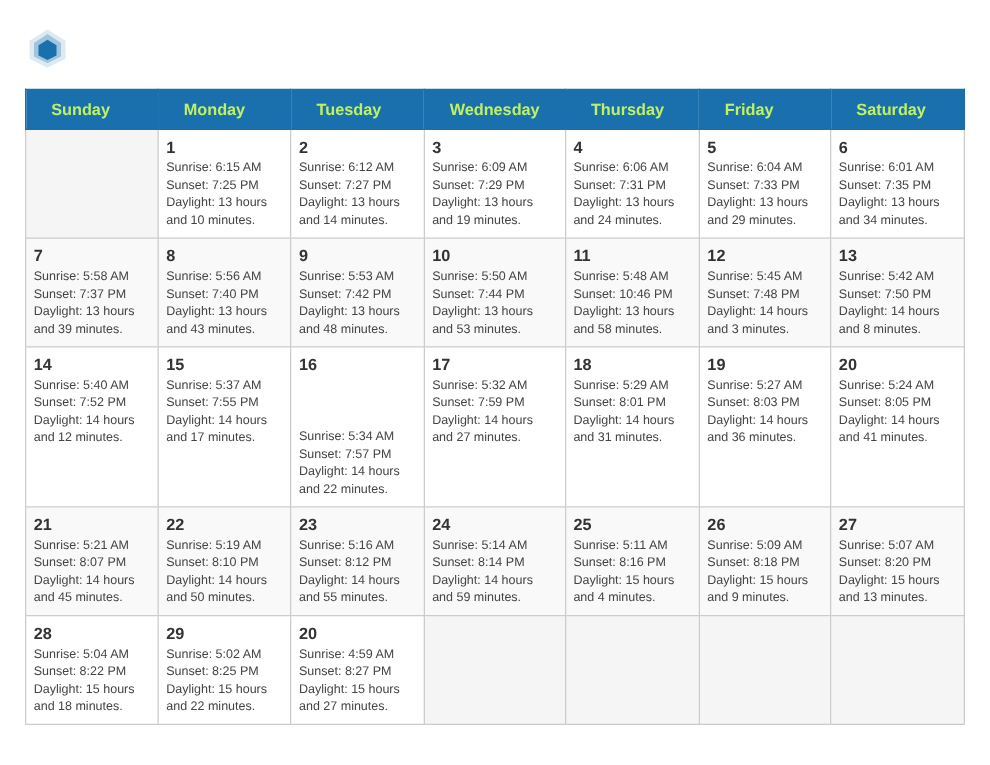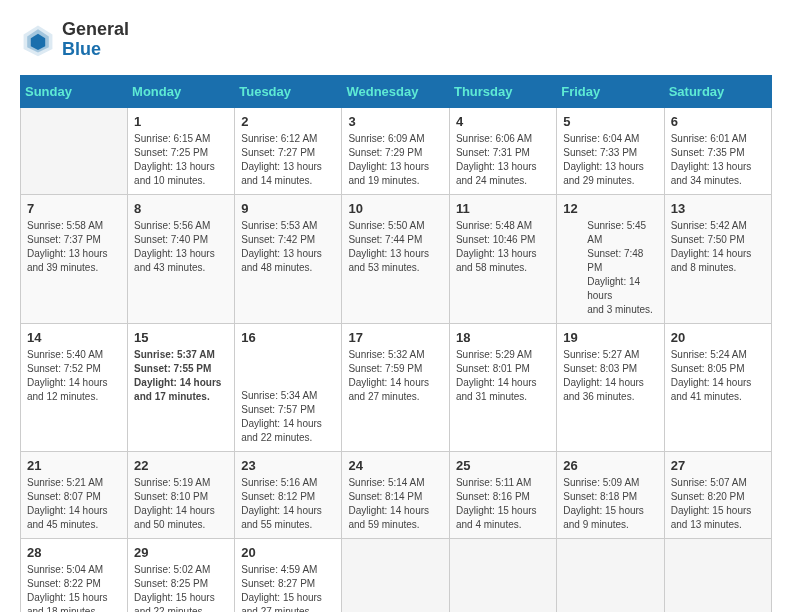--- a/index.html
+++ b/index.html
@@ -52,22 +52,22 @@
       font-size: 16px;
       color: #555;
     }
     .calendar {
       width: 100%;
       border-collapse: collapse;
       font-size: 11px;
     }
     .calendar thead tr th {
       background-color: #1a6fad;
-      color: #5eead4;
-      padding: 8px 4px;
+      color: #bef264;
+      padding: 8px 20px;
       text-align: left;
       font-size: 13px;
       font-weight: bold;
       border: 1px solid #1a6fad;
     }
     .calendar tbody tr td {
       border: 1px solid #ccc;
       vertical-align: top;
       padding: 6px;
       width: 108px;
@@ -95,24 +95,20 @@
 </head>
 <body>
 
 <div class="header">
   <div class="logo">
     <svg class="logo-icon" viewBox="0 0 40 40" xmlns="http://www.w3.org/2000/svg">
       <polygon points="20,4 36,14 36,30 20,38 4,30 4,14" fill="#1a6fad" opacity="0.15"></polygon>
       <polygon points="20,8 32,16 32,28 20,34 8,28 8,16" fill="#1a6fad" opacity="0.3"></polygon>
       <polygon points="20,13 28,18 28,27 20,31 12,27 12,18" fill="#1a6fad"></polygon>
     </svg>
-    <div class="logo-text">
-      <span class="logo-general">General</span>
-      <span class="logo-blue">Blue</span>
-    </div>
   </div>
 </div>
 
 <table class="calendar">
   <thead>
     <tr>
     <th>Sunday</th>
         <th>Monday</th>
         <th>Tuesday</th>
         <th>Wednesday</th>
@@ -198,21 +194,21 @@
         </td>
         <td>
           <div class="day-number">11</div>
           <div class="day-info" style="white-space: pre-line;">Sunrise: 5:48 AM
 Sunset: 10:46 PM
 Daylight: 13 hours
 and 58 minutes.</div>
         </td>
         <td>
           <div class="day-number">12</div>
-          <div class="day-info" style="white-space: pre-line; margin-left: 24px;">Sunrise: 5:45 AM
+          <div class="day-info" style="white-space: pre-line;">Sunrise: 5:45 AM
 Sunset: 7:48 PM
 Daylight: 14 hours
 and 3 minutes.</div>
         </td>
         <td>
           <div class="day-number">13</div>
           <div class="day-info" style="white-space: pre-line;">Sunrise: 5:42 AM
 Sunset: 7:50 PM
 Daylight: 14 hours
 and 8 minutes.</div>
@@ -221,21 +217,21 @@
       <tr>
         <td>
           <div class="day-number">14</div>
           <div class="day-info" style="white-space: pre-line;">Sunrise: 5:40 AM
 Sunset: 7:52 PM
 Daylight: 14 hours
 and 12 minutes.</div>
         </td>
         <td>
           <div class="day-number">15</div>
-          <div class="day-info" style="white-space: pre-line; font-weight: bold;">Sunrise: 5:37 AM
+          <div class="day-info" style="white-space: pre-line;">Sunrise: 5:37 AM
 Sunset: 7:55 PM
 Daylight: 14 hours
 and 17 minutes.</div>
         </td>
         <td>
           <div class="day-number">16</div>
           <div class="day-info" style="white-space: pre-line; margin-top: 44px;">Sunrise: 5:34 AM
 Sunset: 7:57 PM
 Daylight: 14 hours
 and 22 minutes.</div>

